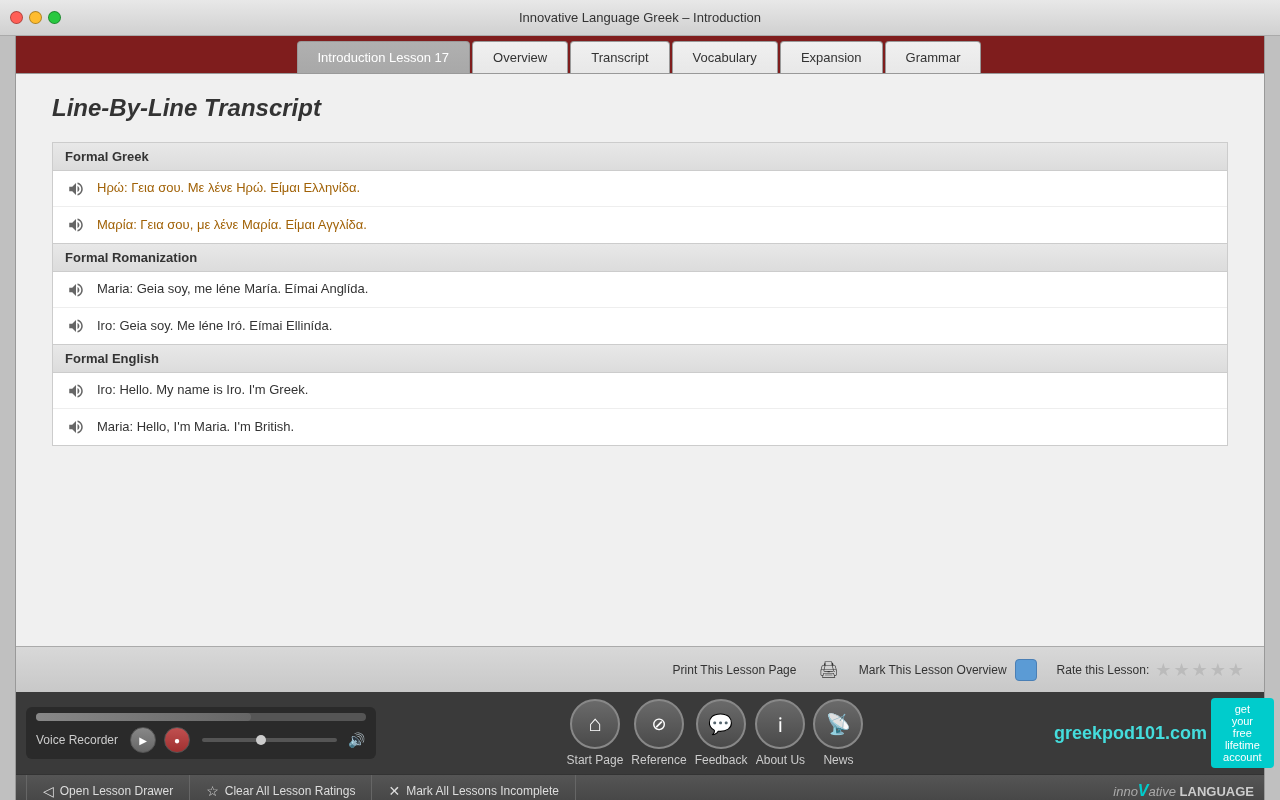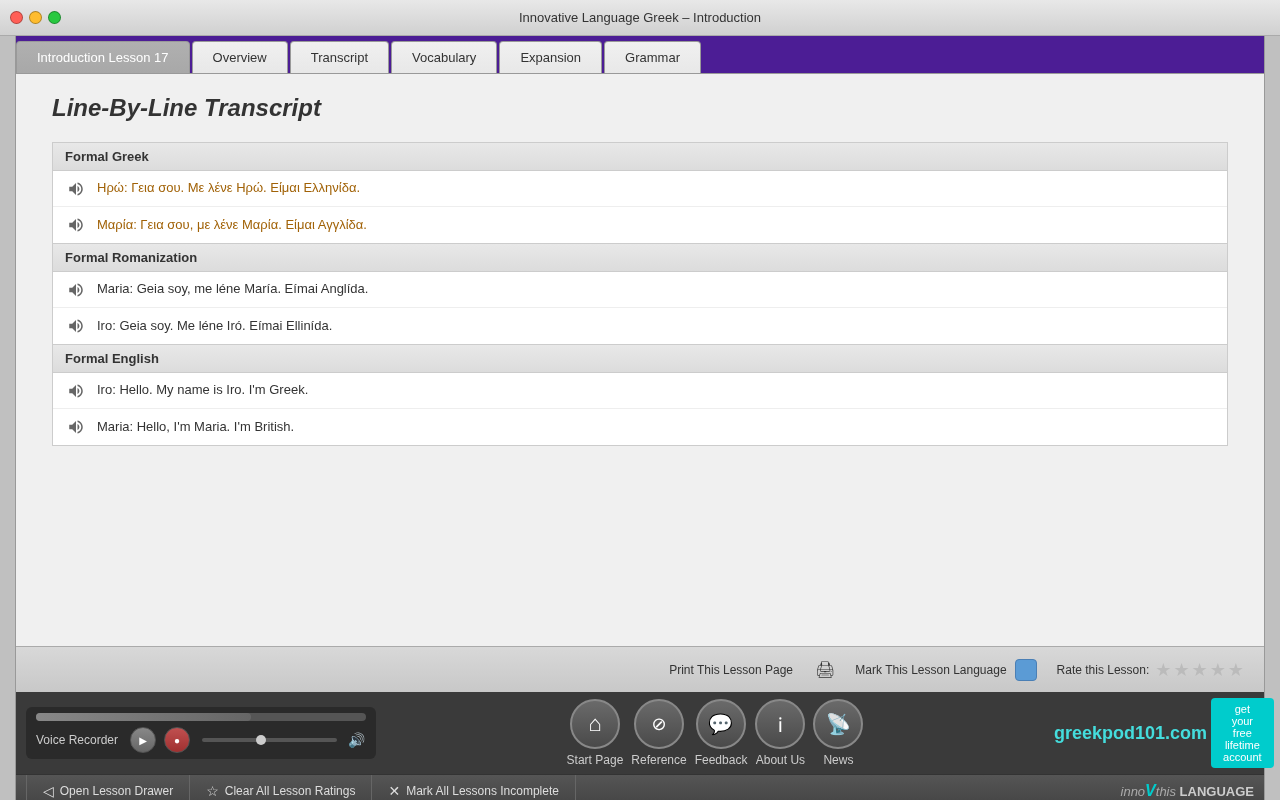--- a/index.html
+++ b/index.html
@@ -51,24 +51,25 @@
       border: 1px solid #999;
       border-top: none;
       height: calc(800px - 28px - 1px);
       display: flex;
       flex-direction: column;
     }
 
     
     .tab-bar {
       display: flex;
-      background: #4c1d95;
+      background: #7f1d1d;
       border-bottom: 1px solid #999;
       height: 38px;
       align-items: flex-end;
+      justify-content: center;
     }
     .tab {
       padding: 8px 20px;
       font-size: 13px;
       color: #333;
       cursor: pointer;
       border: 1px solid #999;
       border-bottom: none;
       background: linear-gradient(to bottom, #e0e0e0, #d0d0d0);
       margin-right: 2px;
@@ -465,21 +466,21 @@
   </div>
 
   <div class="bottom-bar">
     <div style="flex:1"></div>
     <div class="print-complete">
       <div class="print-lesson">
         <span>Print This Lesson Page</span>
         <span class="print-icon">🖨</span>
       </div>
       <div class="mark-complete">
-        <span>Mark This Lesson Language</span>
+        <span>Mark This Lesson Overview</span>
         <div class="mark-complete-checkbox"></div>
       </div>
       <div class="rate-lesson">
         <span>Rate this Lesson:</span>
         <div class="stars">
           <span class="star">★</span>
           <span class="star">★</span>
           <span class="star">★</span>
           <span class="star">★</span>
           <span class="star">★</span>
@@ -543,17 +544,17 @@
     </div>
     <div class="status-btn">
       <span class="status-icon">☆</span>
       <span>Clear All Lesson Ratings</span>
     </div>
     <div class="status-btn">
       <span class="status-icon">✕</span>
       <span>Mark All Lessons Incomplete</span>
     </div>
     <div class="status-bar-right">
-      <span style="color:#aaa; font-style:italic;">inno</span><span style="color:#00cccc; font-weight:bold; font-style:italic; font-size:16px;">V</span><span style="color:#aaa; font-style:italic;">this </span><span style="color:#ccc; font-weight:bold; font-style:normal;">LANGUAGE</span>
+      <span style="color:#aaa; font-style:italic;">inno</span><span style="color:#00cccc; font-weight:bold; font-style:italic; font-size:16px;">V</span><span style="color:#aaa; font-style:italic;">ative </span><span style="color:#ccc; font-weight:bold; font-style:normal;">LANGUAGE</span>
     </div>
   </div>
 
 </div>
 
 </body></html>

